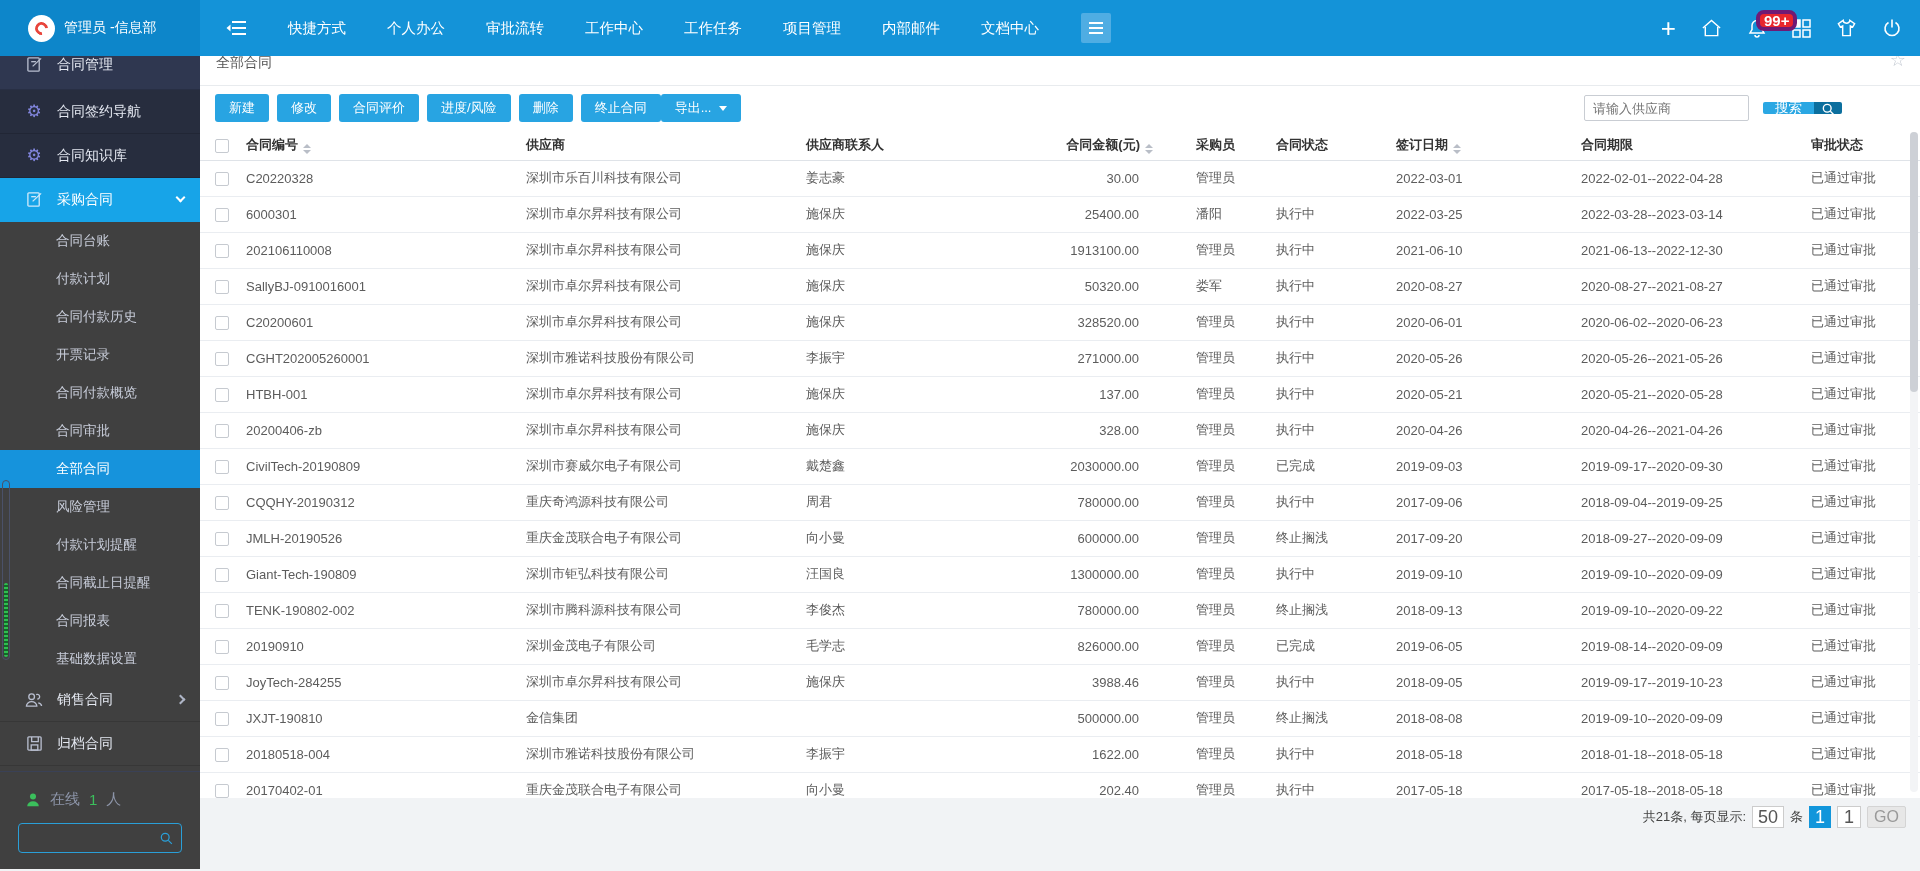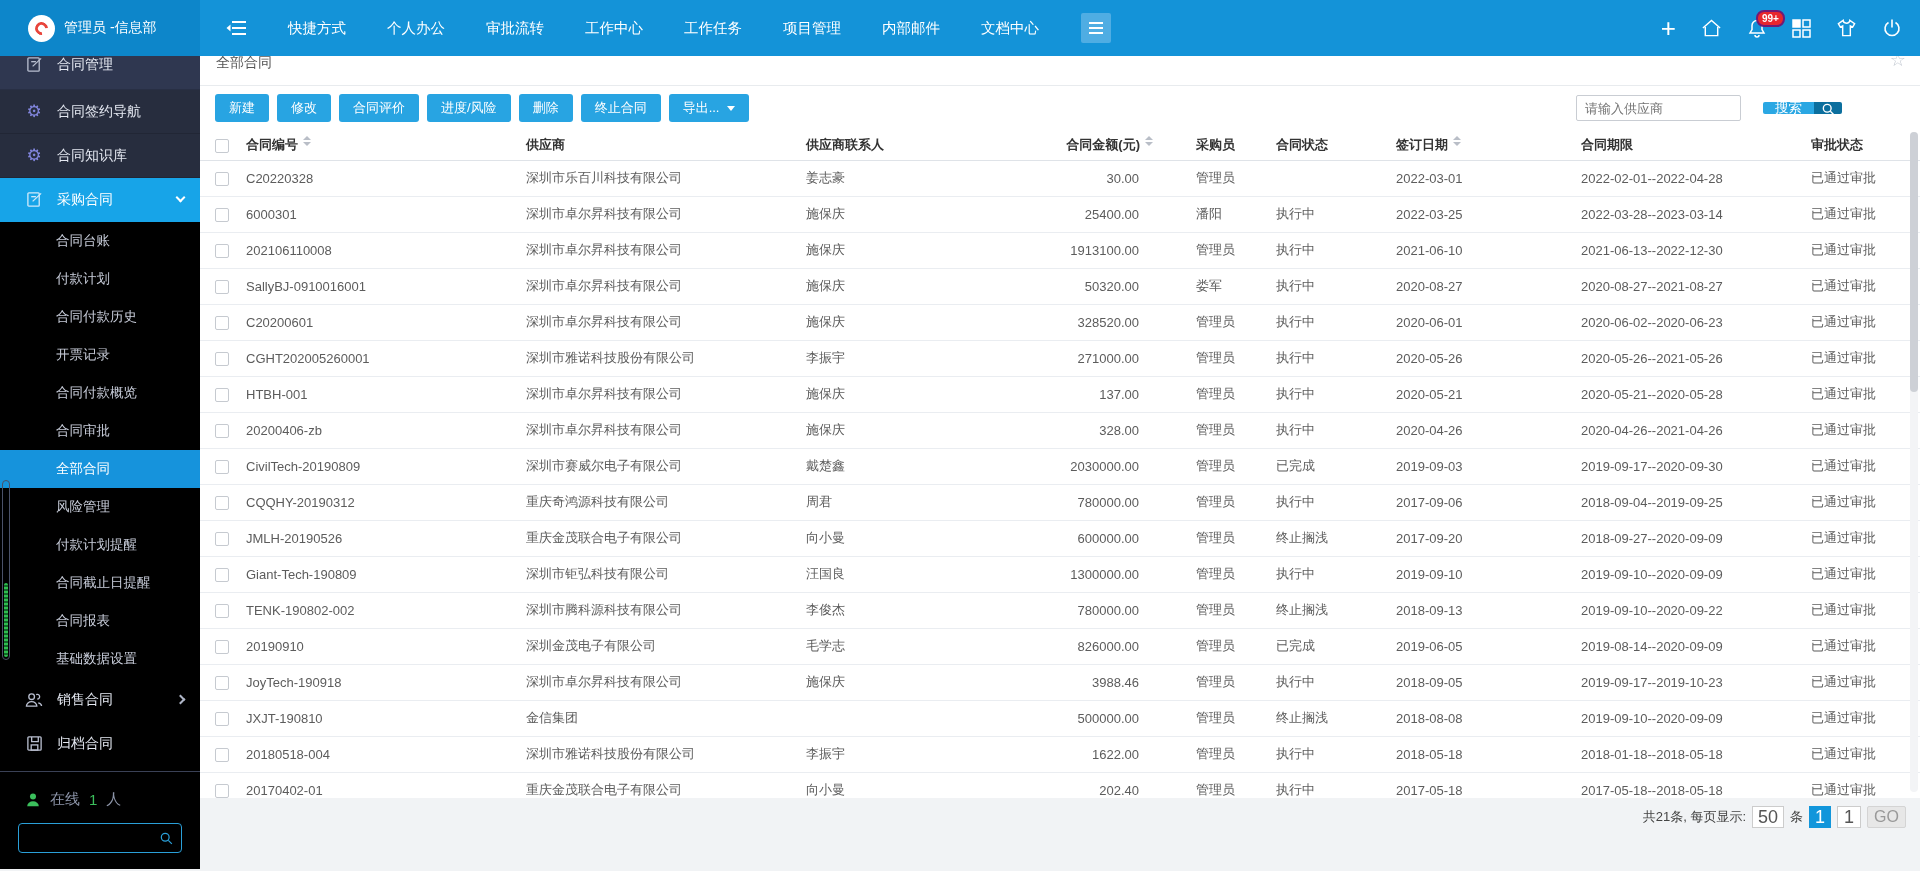--- a/index.html
+++ b/index.html
@@ -13,25 +13,25 @@
   .logo-swirl{width:13px;height:13px;border:3px solid #e8453c;border-right-color:transparent;border-radius:50%;transform:rotate(40deg)}
   .user-label{color:#fff;font-size:14px;white-space:nowrap}
   .collapse-btn{margin-left:26px;cursor:pointer;display:grid;place-items:center}
   .topnav{display:flex;margin-left:40px;gap:41px}
   .topnav-item{color:#fff;font-size:14.5px;line-height:40px;cursor:pointer;text-decoration:none;white-space:nowrap}
   .more-btn{width:30px;height:30px;background:#4fade3;margin-left:42px;display:grid;place-items:center;border-radius:2px;cursor:pointer}
   .topbar-right{margin-left:auto;display:flex;align-items:center;gap:25px;padding-right:18px}
   .tb-icon{cursor:pointer;display:grid;place-items:center}
   .plus-glyph{color:#fff;font-size:26px;font-weight:300;line-height:20px}
   .bell-wrap{position:relative}
-  .badge{position:absolute;top:-8px;left:9px;background:#e8262d;color:#fff;font-size:10px;font-weight:bold;
-    padding:1px 4px;border-radius:8px;line-height:11px;border:2px solid #701a75}
+  .badge{position:absolute;top:-8px;left:9px;background:#e8262d;color:#fff;font-size:15px;font-weight:bold;
+    padding:1px 4px;border-radius:8px;line-height:11px;border:4px solid #701a75}
 
   
-  .sidebar{position:absolute;left:0;top:40px;width:200px;height:829px;background:#000000;display:flex;flex-direction:column;z-index:4}
+  .sidebar{position:absolute;left:0;top:40px;width:200px;height:829px;background:#404040;display:flex;flex-direction:column;z-index:4}
   .side-item{height:44px;flex:none;display:flex;align-items:center;padding-left:25px;gap:14px;color:#e4e8f1;
     font-size:14px;position:relative;border-bottom:1px solid rgba(0,0,0,.14);cursor:pointer;white-space:nowrap}
   .side-item.first{height:50px;background:#2f3750}
   .side-item.group{background:#272d3e}
   .side-item.active-parent{background:#17a4e8;color:#fff;border-bottom-color:transparent}
   .side-icon{width:18px;height:18px;flex:none;display:grid;place-items:center}
   .gear-glyph{font-size:17px;color:#8286de;line-height:18px}
   .chev{position:absolute;right:16px;width:7px;height:7px;border-right:2px solid #fff;border-bottom:2px solid #fff}
   .chev.down{transform:rotate(45deg);top:16px}
   .chev.right{transform:rotate(-45deg);top:18px;border-color:#aeb5c6}
@@ -45,42 +45,42 @@
   .online-row{display:flex;align-items:center;gap:9px;padding:4px 0 14px 25px;font-size:15px;color:#8d95a9}
   .online-count{color:#3bbf5c}
   .sidebar-search{margin:0 18px;height:30px;border:1px solid #2a9fd8;border-radius:4px;display:flex;align-items:center;padding:0 8px;gap:6px}
   .sidebar-search input{flex:1;min-width:0;background:transparent;border:none;outline:none;color:#cfd4df;font-size:13px;font-family:inherit}
 
   
   .main{position:absolute;left:200px;top:40px;right:0;bottom:0;background:#f1f3f5}
   .breadcrumb-bar{height:46px;background:#fff;border-bottom:1px solid #e8ebee;display:flex;align-items:center;
     padding:0 16px;font-size:14px;color:#555;position:relative}
   .star{position:absolute;right:14px;top:11px;color:#c3c9d2;font-size:18px;cursor:pointer;line-height:1}
-  .toolbar{height:44px;background:#fff;display:flex;align-items:center;padding:0 70px 0 15px;gap:8px}
+  .toolbar{height:44px;background:#fff;display:flex;align-items:center;padding:0 70px 0 15px;gap:0}
   .tb-btn{background:#28a4e2;color:#fff;border:none;border-radius:3px;height:28px;padding:0 14px;font-size:13px;
     cursor:pointer;font-family:inherit;white-space:nowrap}
   .caret{display:inline-block;margin-left:8px;border-left:4px solid transparent;border-right:4px solid transparent;
     border-top:5px solid #fff;vertical-align:middle}
   .toolbar-spacer{flex:1}
   .search-input{width:165px;height:26px;border:1px solid #c9cdd3;border-radius:2px;padding:0 8px;font-size:13px;
     color:#555;outline:none;font-family:inherit}
   .search-btn{display:flex;height:28px;border:none;padding:8px;background:none;cursor:pointer;margin-left:6px}
   .search-btn .lbl{background:#2aa7e3;color:#fff;font-size:13.5px;padding:0 12px;display:flex;align-items:center;border-radius:2px 0 0 2px}
   .search-btn .mag{width:28px;background:#0c6f9e;display:grid;place-items:center;border-radius:0 2px 2px 0}
 
   
   .table-wrap{height:668px;background:#fff;overflow:hidden;position:relative}
   table{width:100%;border-collapse:collapse;table-layout:fixed}
   th{height:30px;font-size:13px;color:#333;font-weight:700;text-align:left;border-bottom:1px solid #dfe3e8;
     white-space:nowrap;overflow:hidden}
   td{height:36px;font-size:13px;color:#5c5c5c;border-bottom:1px solid #eaedf1;white-space:nowrap;overflow:hidden}
   .cb-cell{padding-left:15px}
   td.right{text-align:right;padding-right:56px}
   th.right{padding-right:42px}
-  .th-flex{display:flex;align-items:flex-start;gap:5px}
+  .th-flex{display:flex;align-items:flex-end;gap:5px}
   .th-flex.end{justify-content:flex-end}
   .sort{display:inline-flex;flex-direction:column;gap:2px;cursor:pointer}
   .sort i{display:block;width:0;height:0;border-left:4px solid transparent;border-right:4px solid transparent}
   .sort .up{border-bottom:4px solid #b9bec7}
   .sort .dn{border-top:4px solid #b9bec7}
   .cb{display:inline-block;width:14px;height:14px;border:1px solid #c6cad0;border-radius:2px;background:#fff;
     vertical-align:middle;cursor:pointer}
   .vscroll{position:absolute;right:2px;top:2px;width:8px;height:660px;background:#f3f4f6;border-radius:4px}
   .vthumb{position:absolute;top:0;width:8px;height:260px;background:#cdd0d6;border-radius:4px;cursor:pointer}
 
@@ -530,21 +530,21 @@
             <td>毛学志</td>
             <td class="right">826000.00</td>
             <td>管理员</td>
             <td>已完成</td>
             <td>2019-06-05</td>
             <td>2019-08-14--2020-09-09</td>
             <td>已通过审批</td>
           </tr>
           <tr>
             <td class="cb-cell"><span class="cb"></span></td>
-            <td>JoyTech-190918</td>
+            <td>JoyTech-284255</td>
             <td>深圳市卓尔昇科技有限公司</td>
             <td>施保庆</td>
             <td class="right">3988.46</td>
             <td>管理员</td>
             <td>执行中</td>
             <td>2018-09-05</td>
             <td>2019-09-17--2019-10-23</td>
             <td>已通过审批</td>
           </tr>
           <tr>

